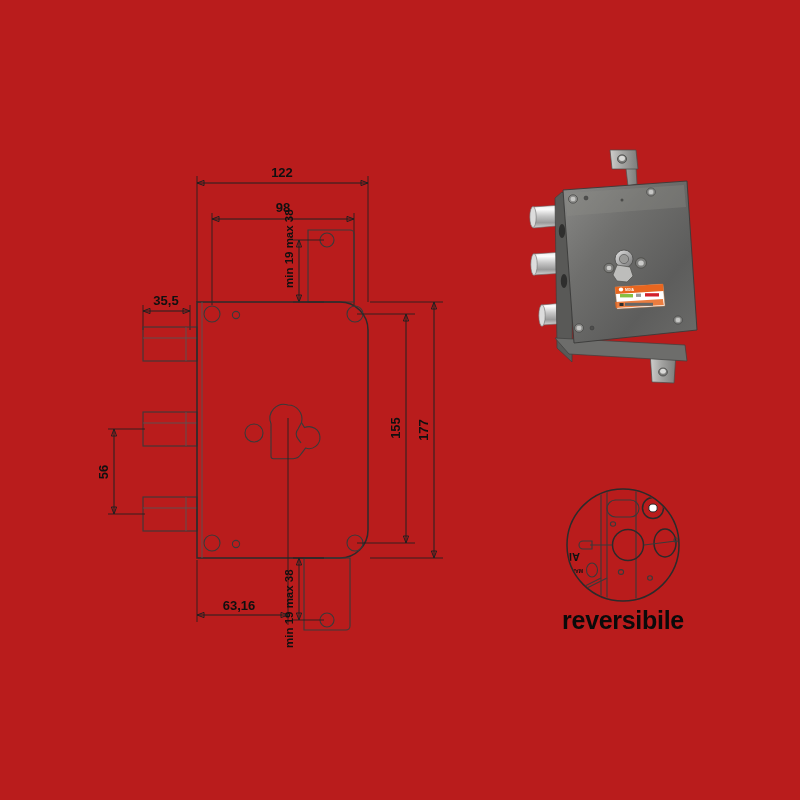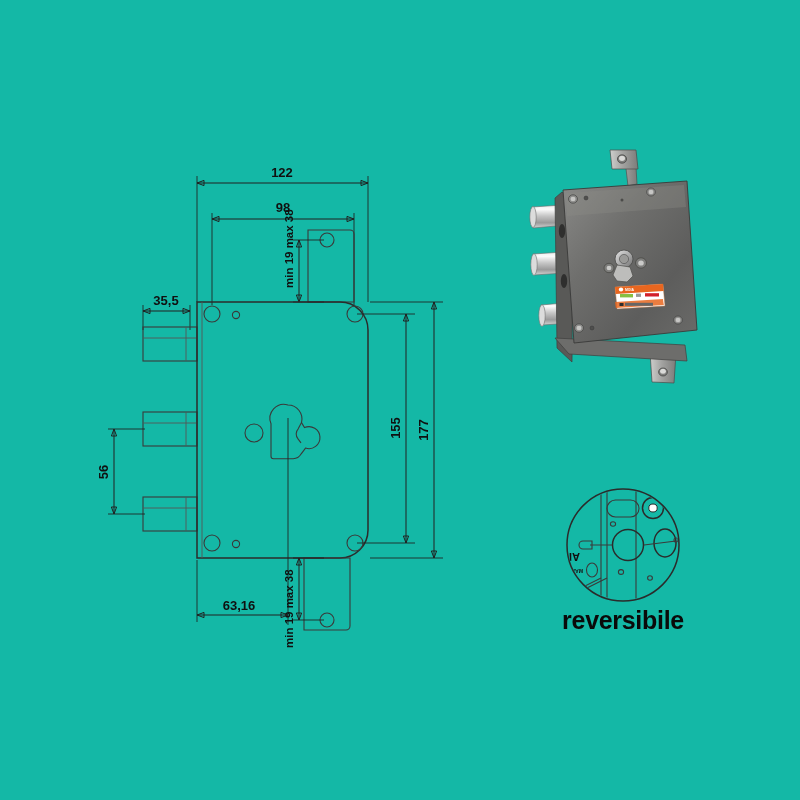--- a/index.html
+++ b/index.html
@@ -10,21 +10,21 @@
   body {
     width: 800px;
     height: 800px;
     position: relative;
     overflow: hidden;
     font-family: "Liberation Sans", sans-serif;
   }
   #root {
     position: absolute;
     inset: 0;
-    background: #14b8a6;
+    background: #b91c1c;
   }
   svg.layer {
     position: absolute;
     left: 0;
     top: 0;
     width: 800px;
     height: 800px;
   }
   .dimtext {
     font-family: "Liberation Sans", sans-serif;

